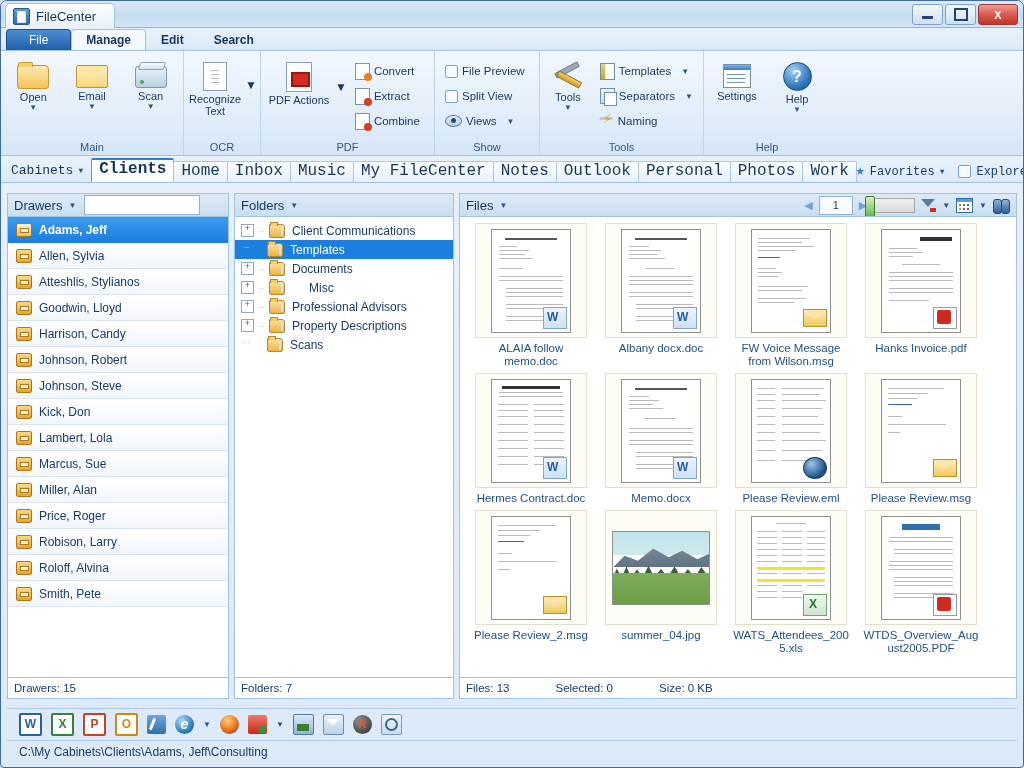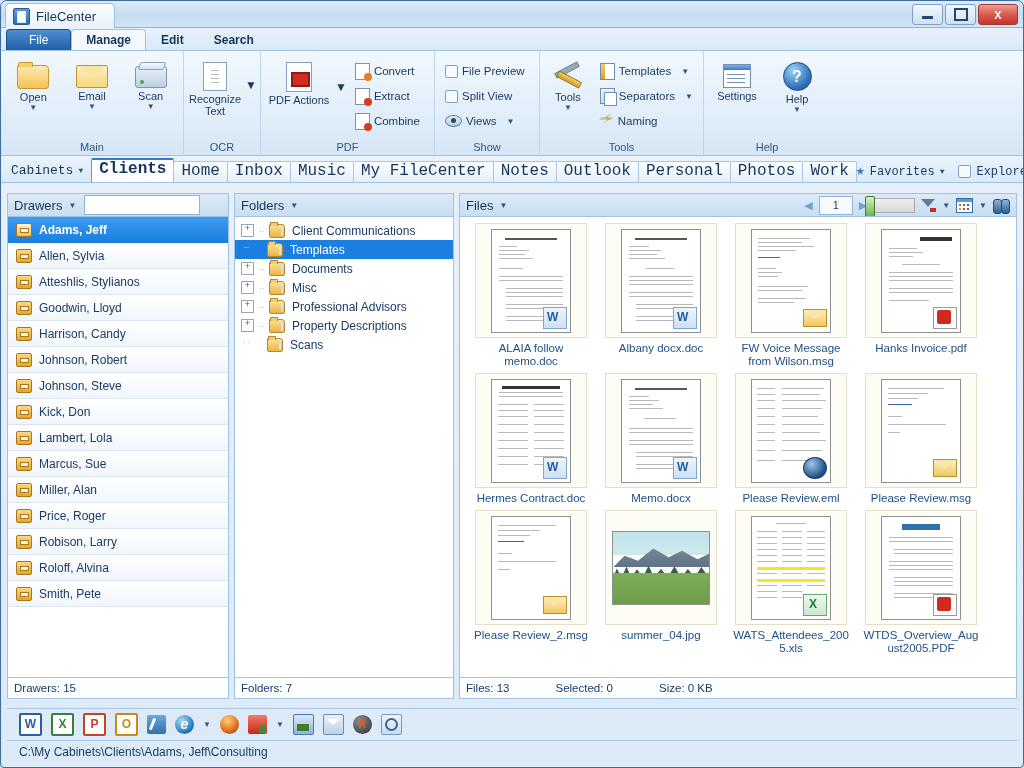--- a/index.html
+++ b/index.html
@@ -680,21 +680,21 @@
         <div class="frow">
           <span class="expander">+</span>
             <span class="dots">··</span>
           <span class="folder-ic"></span>
           <span style="margin-left:4px">Documents</span>
           </div>
         <div class="frow">
           <span class="expander">+</span>
             <span class="dots">··</span>
           <span class="folder-ic"></span>
-          <span style="margin-left:4px">Misc</span>
+          <span style="margin-left:21px">Misc</span>
           </div>
         <div class="frow">
           <span class="expander">+</span>
             <span class="dots">··</span>
           <span class="folder-ic"></span>
           <span style="margin-left:4px">Professional Advisors</span>
           </div>
         <div class="frow">
           <span class="expander">+</span>
             <span class="dots">··</span>

